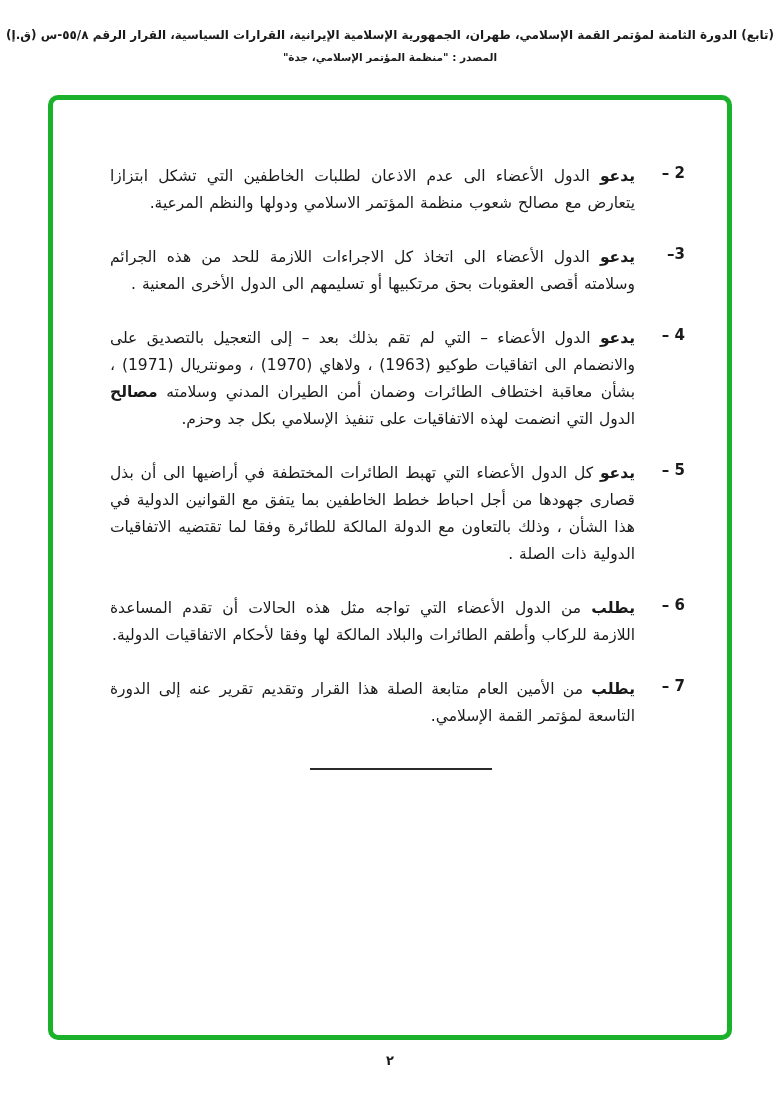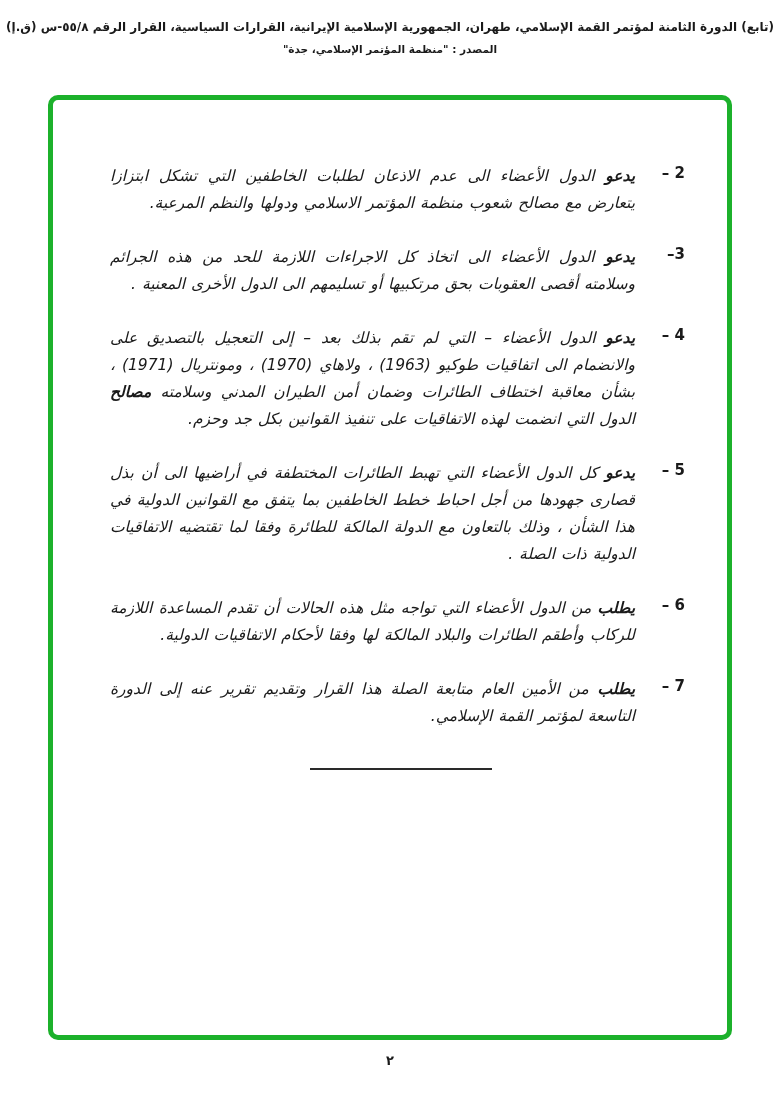--- a/index.html
+++ b/index.html
@@ -8,21 +8,21 @@
     background: #ffffff;
     font-family: "DejaVu Sans", sans-serif;
     color: #1a1a1a;
     position: relative;
     overflow: hidden;
   }
   .page { position: absolute; inset: 0; width: 780px; height: 1094px; background: #fff; }
 
   
   .hdr {
-    position: absolute; top: 19px; left: 0; right: 0;
+    position: absolute; top: 27px; left: 0; right: 0;
     text-align: center; direction: rtl;
     font-weight: bold;
   }
   .hdr-line1 { font-size: 12px; line-height: 16px; letter-spacing: 0; }
   .hdr-line2 { font-size: 10.5px; line-height: 16px; margin-top: 6px; }
 
   
   .frame {
     position: absolute; left: 48px; top: 95px;
     width: 674px; height: 935px;
@@ -43,21 +43,20 @@
     padding-top: 1px;
     white-space: nowrap;
   }
   .text {
     flex: 1;
     font-size: 15.5px;
     line-height: 27px;
     text-align: justify;
     text-align-last: right;
     word-spacing: 1px;
-    font-style: italic;
   }
   .lead { font-weight: bold; }
 
   .divider {
     position: absolute; left: 310px; top: 768px;
     width: 182px; height: 0;
     border-top: 2px solid #2a2a2a;
   }
 
   .pagenum {
@@ -82,21 +81,21 @@
       <div class="item">
         <div class="marker">2 –</div>
         <div class="text"><span class="lead">يدعو</span><span> الدول الأعضاء الى عدم الاذعان لطلبات الخاطفين التي تشكل ابتزازا يتعارض مع مصالح شعوب منظمة المؤتمر الاسلامي ودولها والنظم المرعية.</span></div>
       </div>
       <div class="item">
         <div class="marker">3–</div>
         <div class="text"><span class="lead">يدعو</span><span> الدول الأعضاء الى اتخاذ كل الاجراءات اللازمة للحد من هذه الجرائم وسلامته أقصى العقوبات بحق مرتكبيها أو تسليمهم الى الدول الأخرى المعنية .</span></div>
       </div>
       <div class="item">
         <div class="marker">4 –</div>
-        <div class="text"><span class="lead">يدعو</span><span> الدول الأعضاء – التي لم تقم بذلك بعد – إلى التعجيل بالتصديق على والانضمام الى اتفاقيات طوكيو (1963) ، ولاهاي (1970) ، ومونتريال (1971) ، بشأن معاقبة اختطاف الطائرات وضمان أمن الطيران المدني وسلامته </span><span class="lead">مصالح</span><span> الدول التي انضمت لهذه الاتفاقيات على تنفيذ القوانين بكل جد وحزم.</span></div>
+        <div class="text"><span class="lead">يدعو</span><span> الدول الأعضاء – التي لم تقم بذلك بعد – إلى التعجيل بالتصديق على والانضمام الى اتفاقيات طوكيو (1963) ، ولاهاي (1970) ، ومونتريال (1971) ، بشأن معاقبة اختطاف الطائرات وضمان أمن الطيران المدني وسلامته </span><span class="lead">مصالح</span><span> الدول التي انضمت لهذه الاتفاقيات على تنفيذ الإسلامي بكل جد وحزم.</span></div>
       </div>
       <div class="item">
         <div class="marker">5 –</div>
         <div class="text"><span class="lead">يدعو</span><span> كل الدول الأعضاء التي تهبط الطائرات المختطفة في أراضيها الى أن بذل قصارى جهودها من أجل احباط خطط الخاطفين بما يتفق مع القوانين الدولية في هذا الشأن ، وذلك بالتعاون مع الدولة المالكة للطائرة وفقا لما  تقتضيه الاتفاقيات الدولية ذات الصلة .</span></div>
       </div>
       <div class="item">
         <div class="marker">6 –</div>
         <div class="text"><span class="lead">يطلب</span><span> من الدول الأعضاء التي تواجه مثل هذه الحالات أن تقدم المساعدة اللازمة للركاب وأطقم الطائرات والبلاد المالكة لها وفقا لأحكام الاتفاقيات الدولية.</span></div>
       </div>
       <div class="item">

